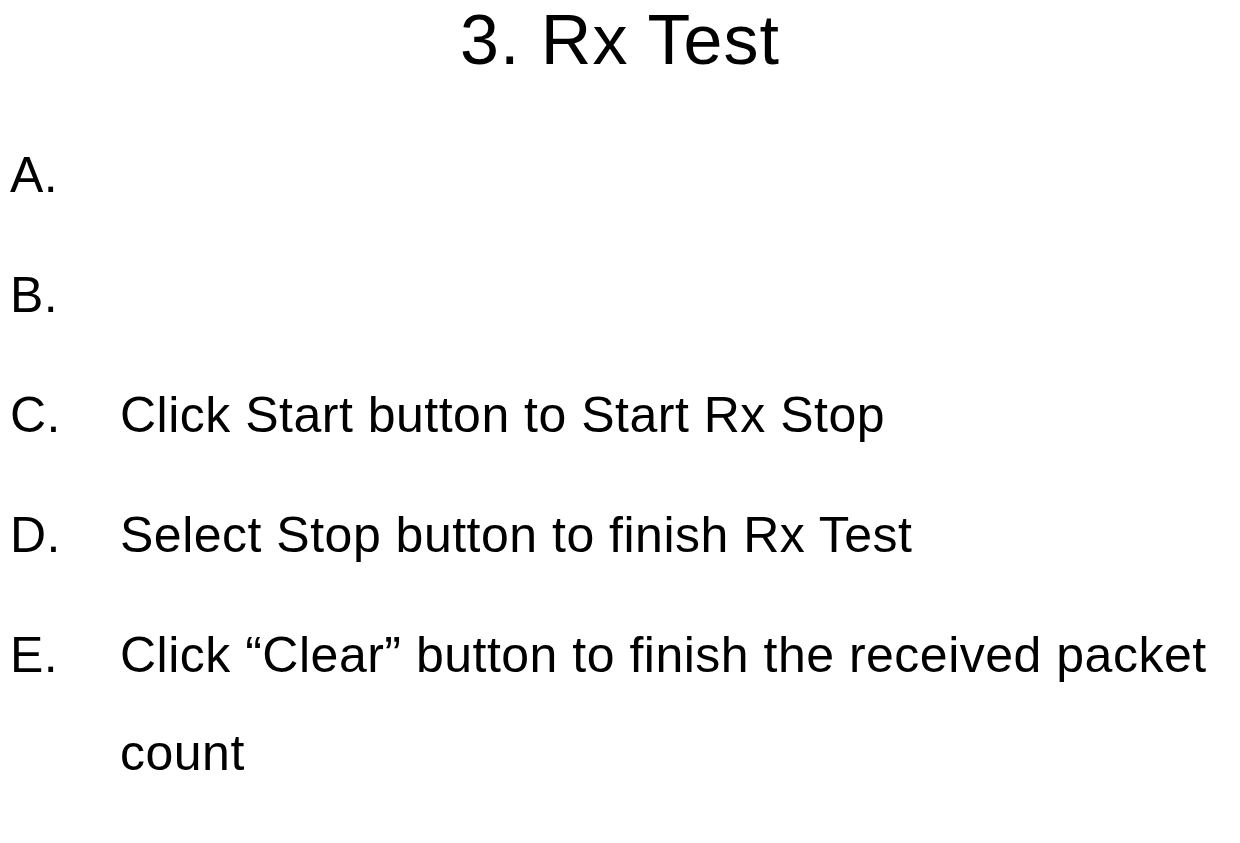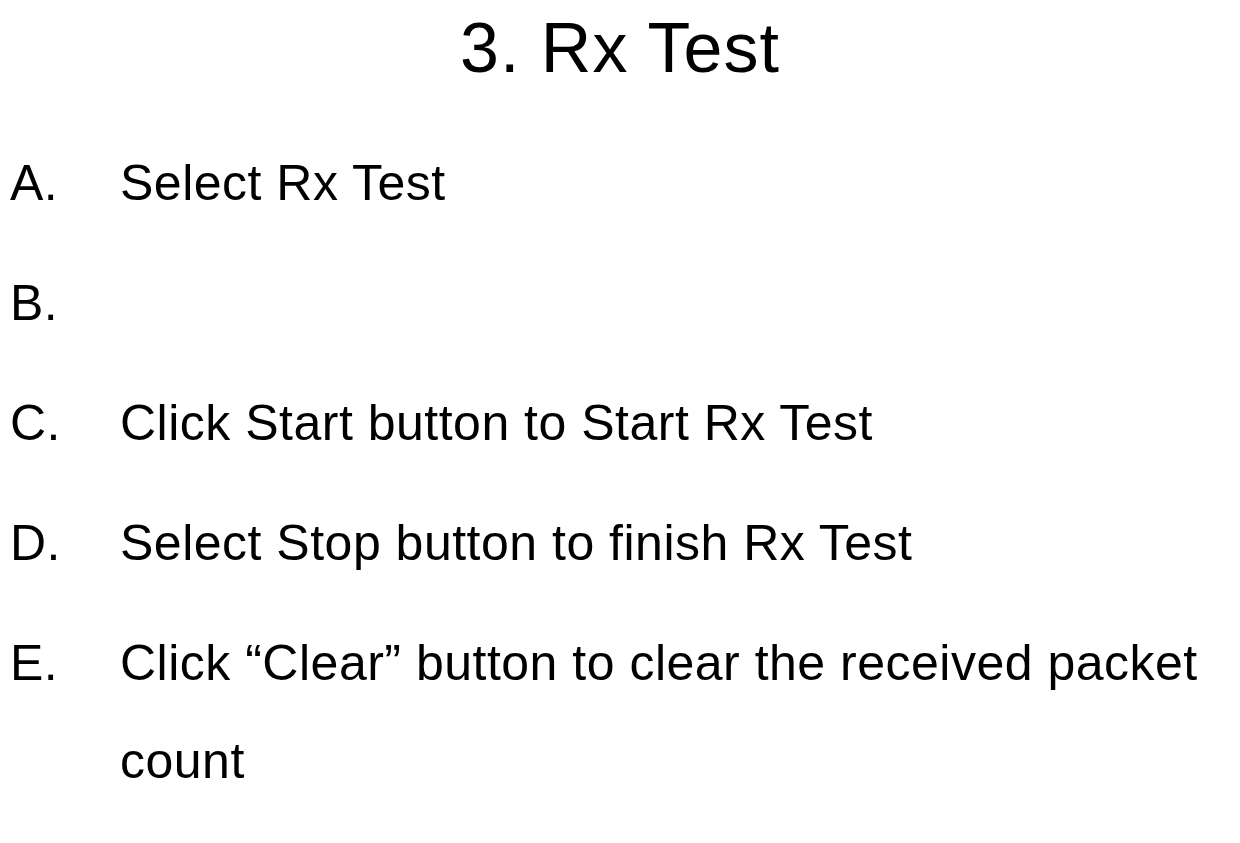--- a/index.html
+++ b/index.html
@@ -12,21 +12,21 @@
       height: 843px;
       background: #ffffff;
       font-family: "Malgun Gothic", "Segoe UI", Arial, sans-serif;
       color: #000000;
       padding: 0;
     }
     .title {
       text-align: center;
       font-size: 70px;
       font-weight: 400;
-      margin-top: 8px;
+      margin-top: 0px;
       margin-bottom: 60px;
       letter-spacing: 1px;
     }
     .list {
       list-style: none;
       padding-left: 10px;
     }
     .list-item {
       display: flex;
       font-size: 50px;
@@ -53,30 +53,29 @@
     }
   </style>
 </head>
 <body>
 
 <h1 class="title">3. Rx Test</h1>
 
 <ol class="list">
   <li class="list-item">
     <span class="list-marker">A.</span>
-    <span class="list-text-simple">Select Rx Test</span>
   </li>
   <li class="list-item">
     <span class="list-marker">B.</span>
   </li>
   <li class="list-item">
     <span class="list-marker">C.</span>
-    <span class="list-text-simple">Click Start button to Start Rx Test</span>
+    <span class="list-text-simple">Click Start button to Start Rx Stop</span>
   </li>
   <li class="list-item">
     <span class="list-marker">D.</span>
     <span class="list-text-simple">Select Stop button to finish Rx Test</span>
   </li>
   <li class="list-item">
     <span class="list-marker">E.</span>
-    <span class="list-text">Click “Clear” button to clear the received packet count</span>
+    <span class="list-text">Click “Clear” button to finish the received packet count</span>
   </li>
 </ol>
 
 </body></html>

